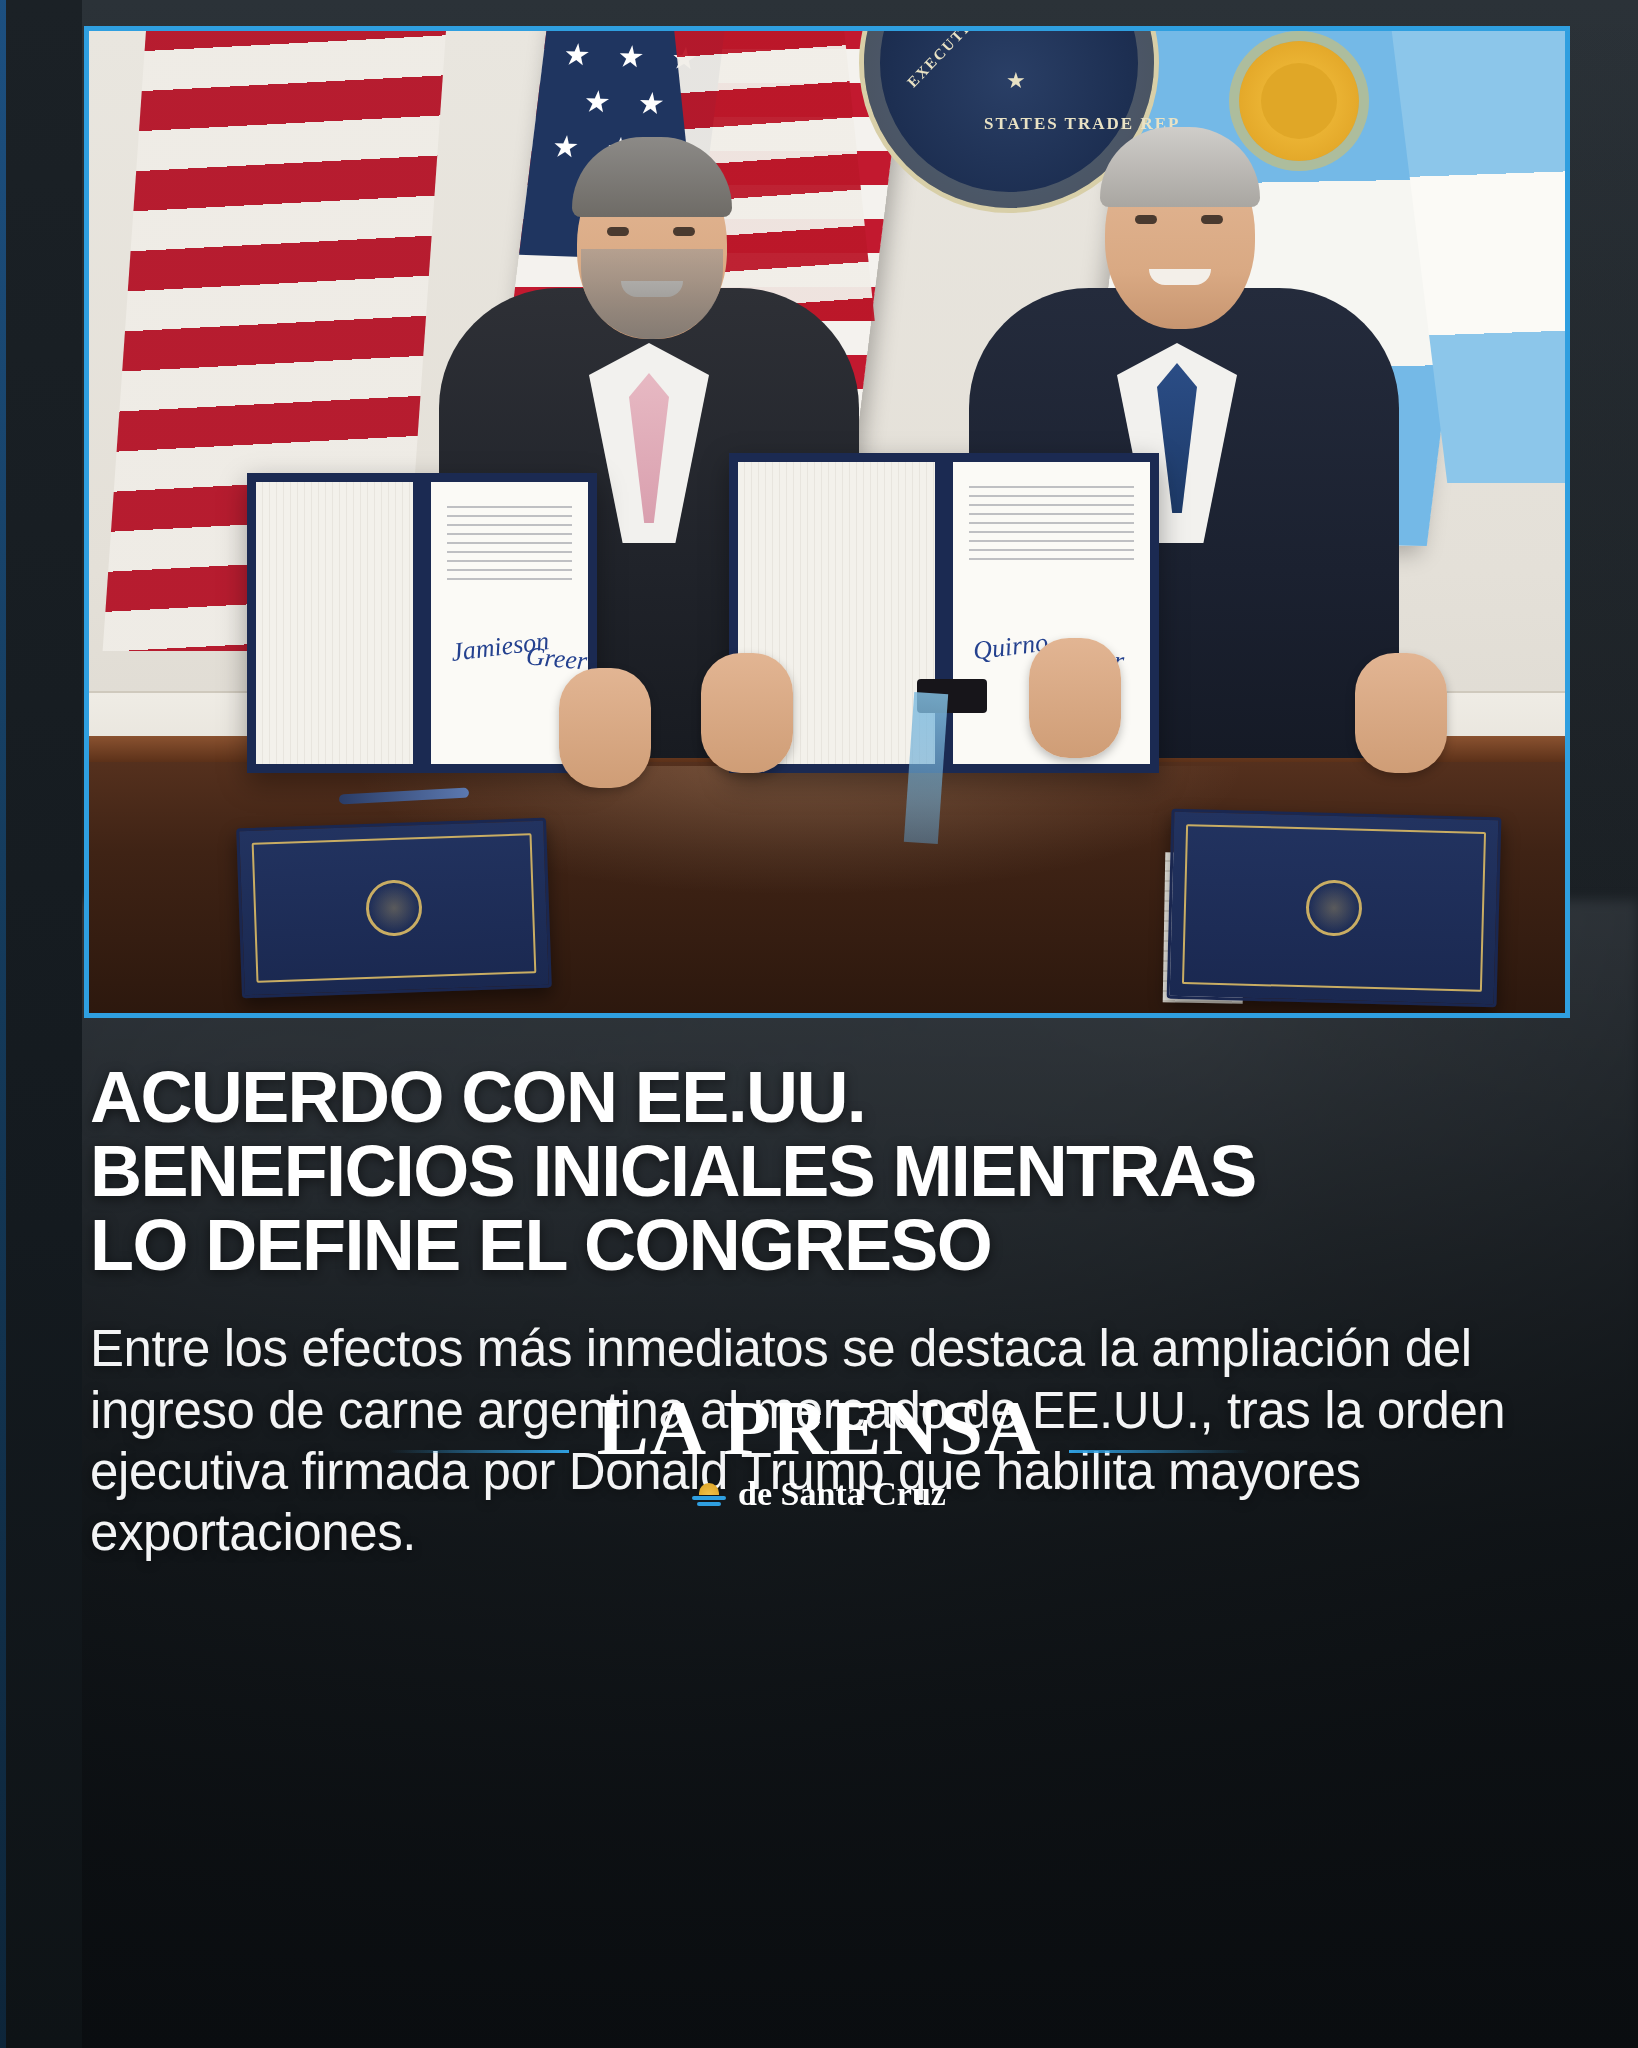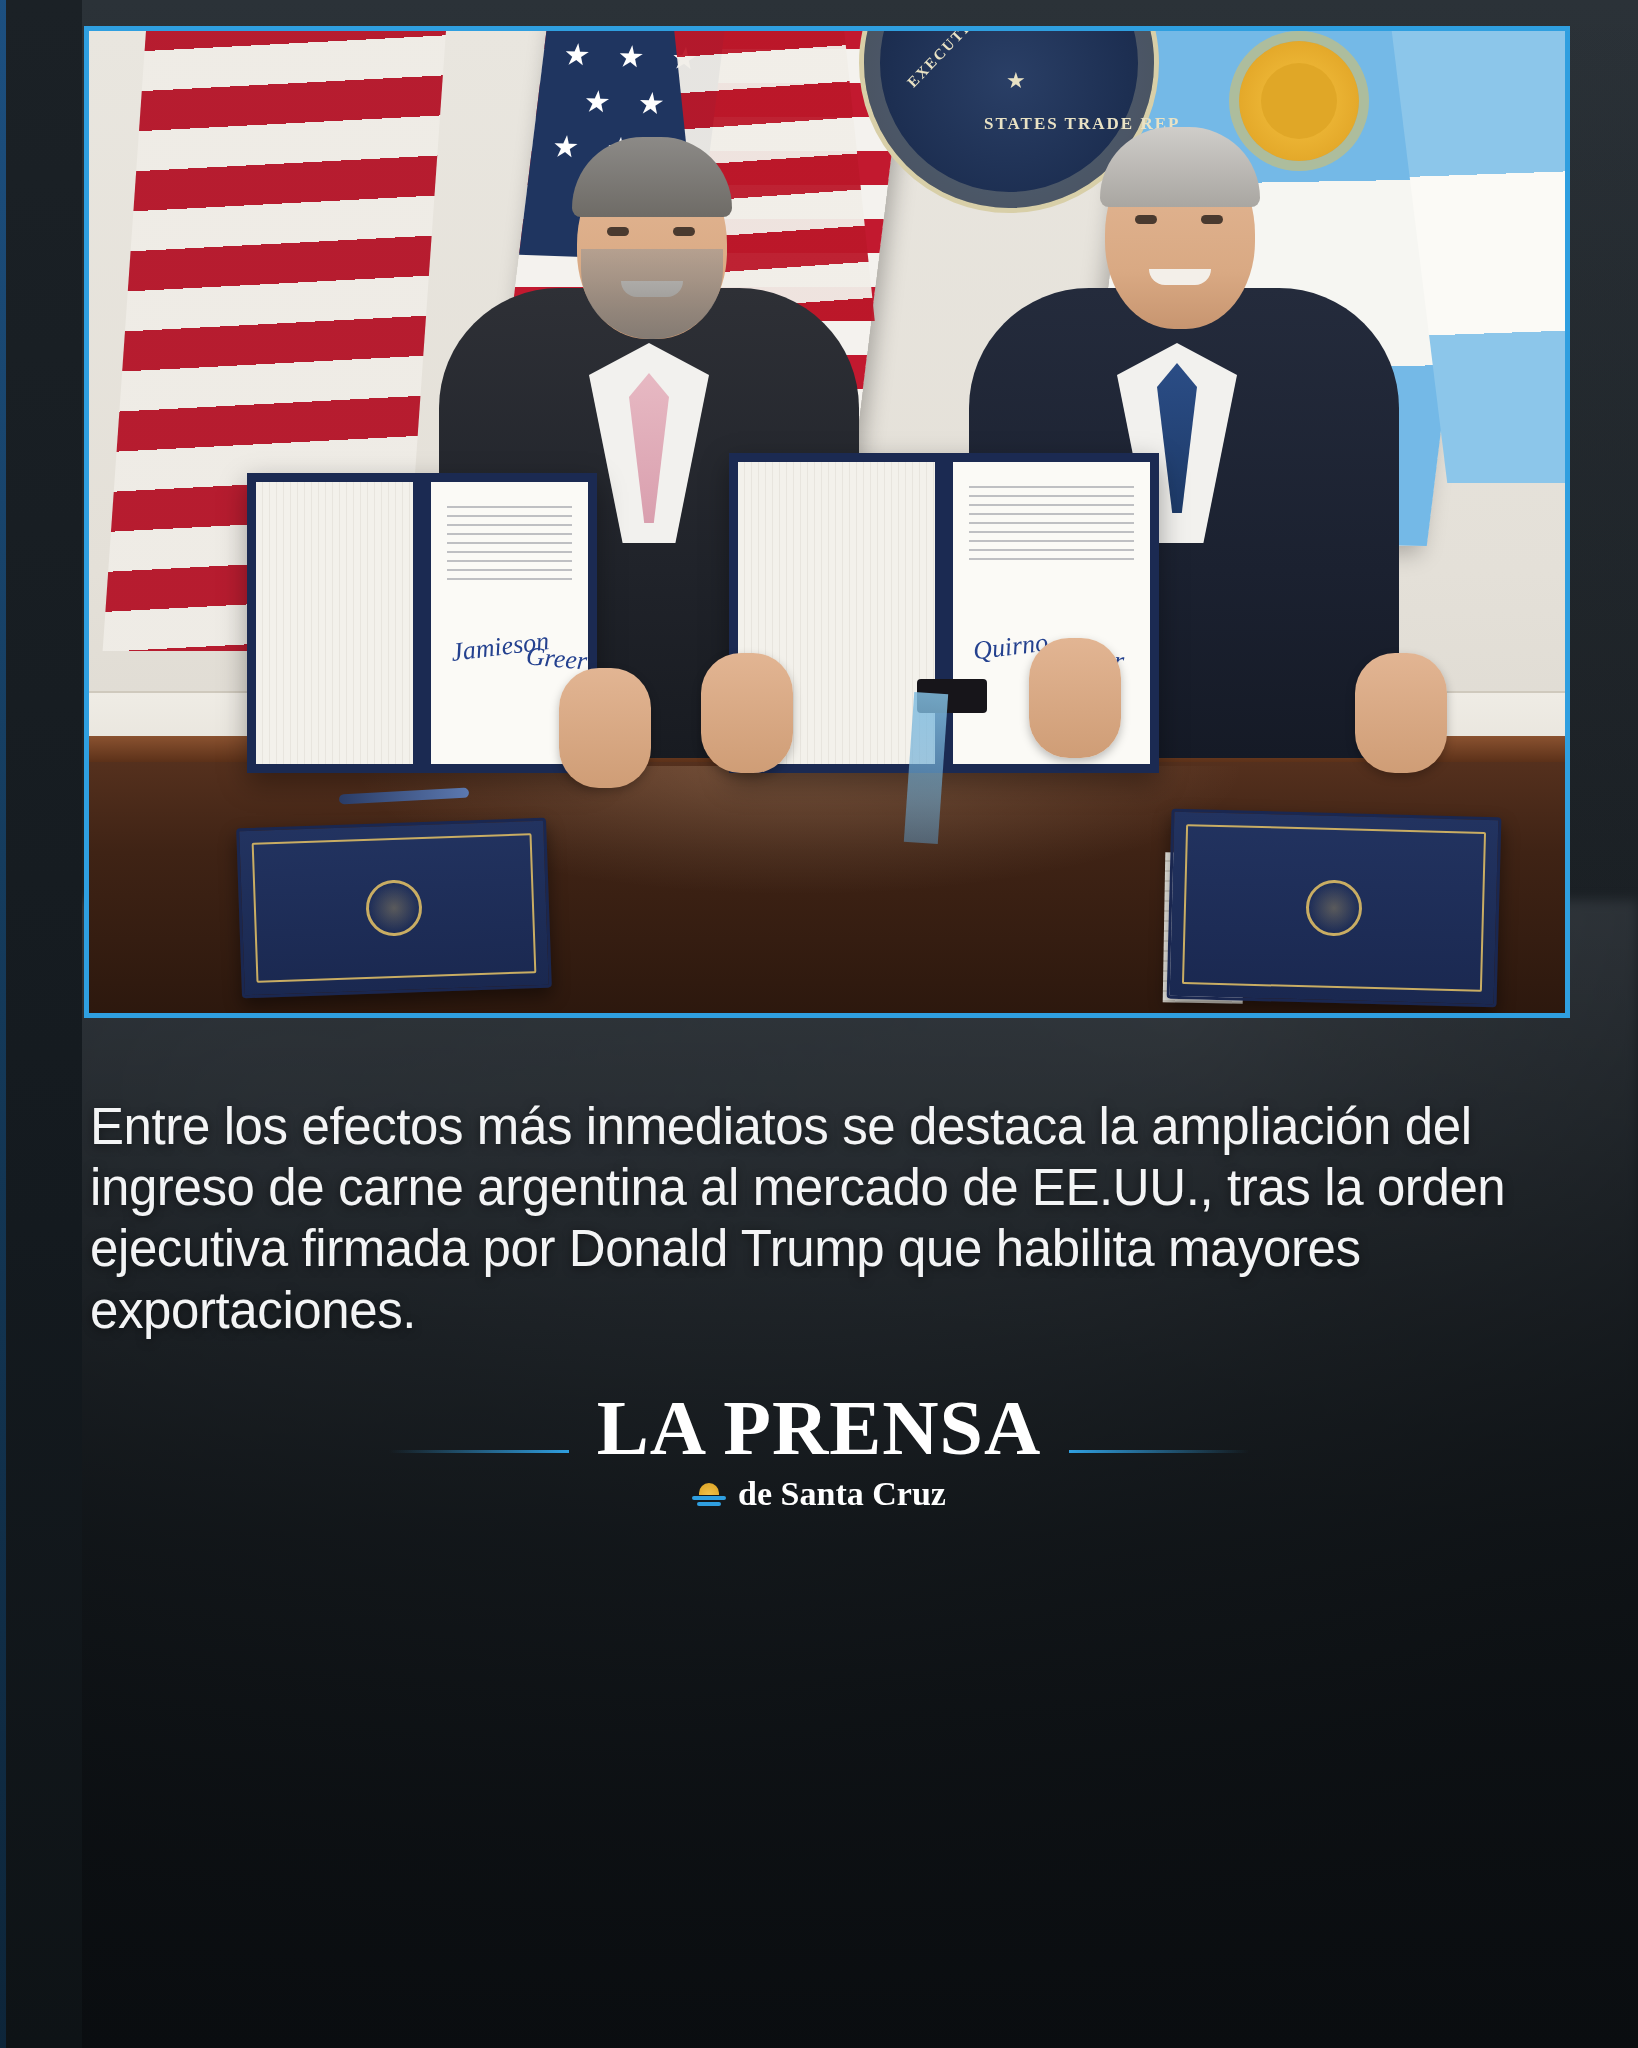--- a/index.html
+++ b/index.html
@@ -455,20 +455,25 @@
       </div>
       <div class="tbl-folder tf-r">
         <div class="inner"></div>
         <div class="emb"></div>
       </div>
       <div class="pen"></div>
     </div>
   </div>
 
   <div class="content">
+    <h1 class="headline">
+      <span>ACUERDO CON EE.UU.</span><br>
+      <span>BENEFICIOS INICIALES MIENTRAS</span><br>
+      <span>LO DEFINE EL CONGRESO</span>
+    </h1>
     <p class="deck">Entre los efectos más inmediatos se destaca la ampliación del ingreso de carne argentina al mercado de EE.UU., tras la orden ejecutiva firmada por Donald Trump que habilita mayores exportaciones.</p>
   </div>
 
   <div class="footer">
     <div class="rule"></div>
     <div class="brand-wrap">
       <div class="brand">LA PRENSA</div>
       <div class="brand-sub">
         <span class="sun-mark">
           <span class="disc"></span>

